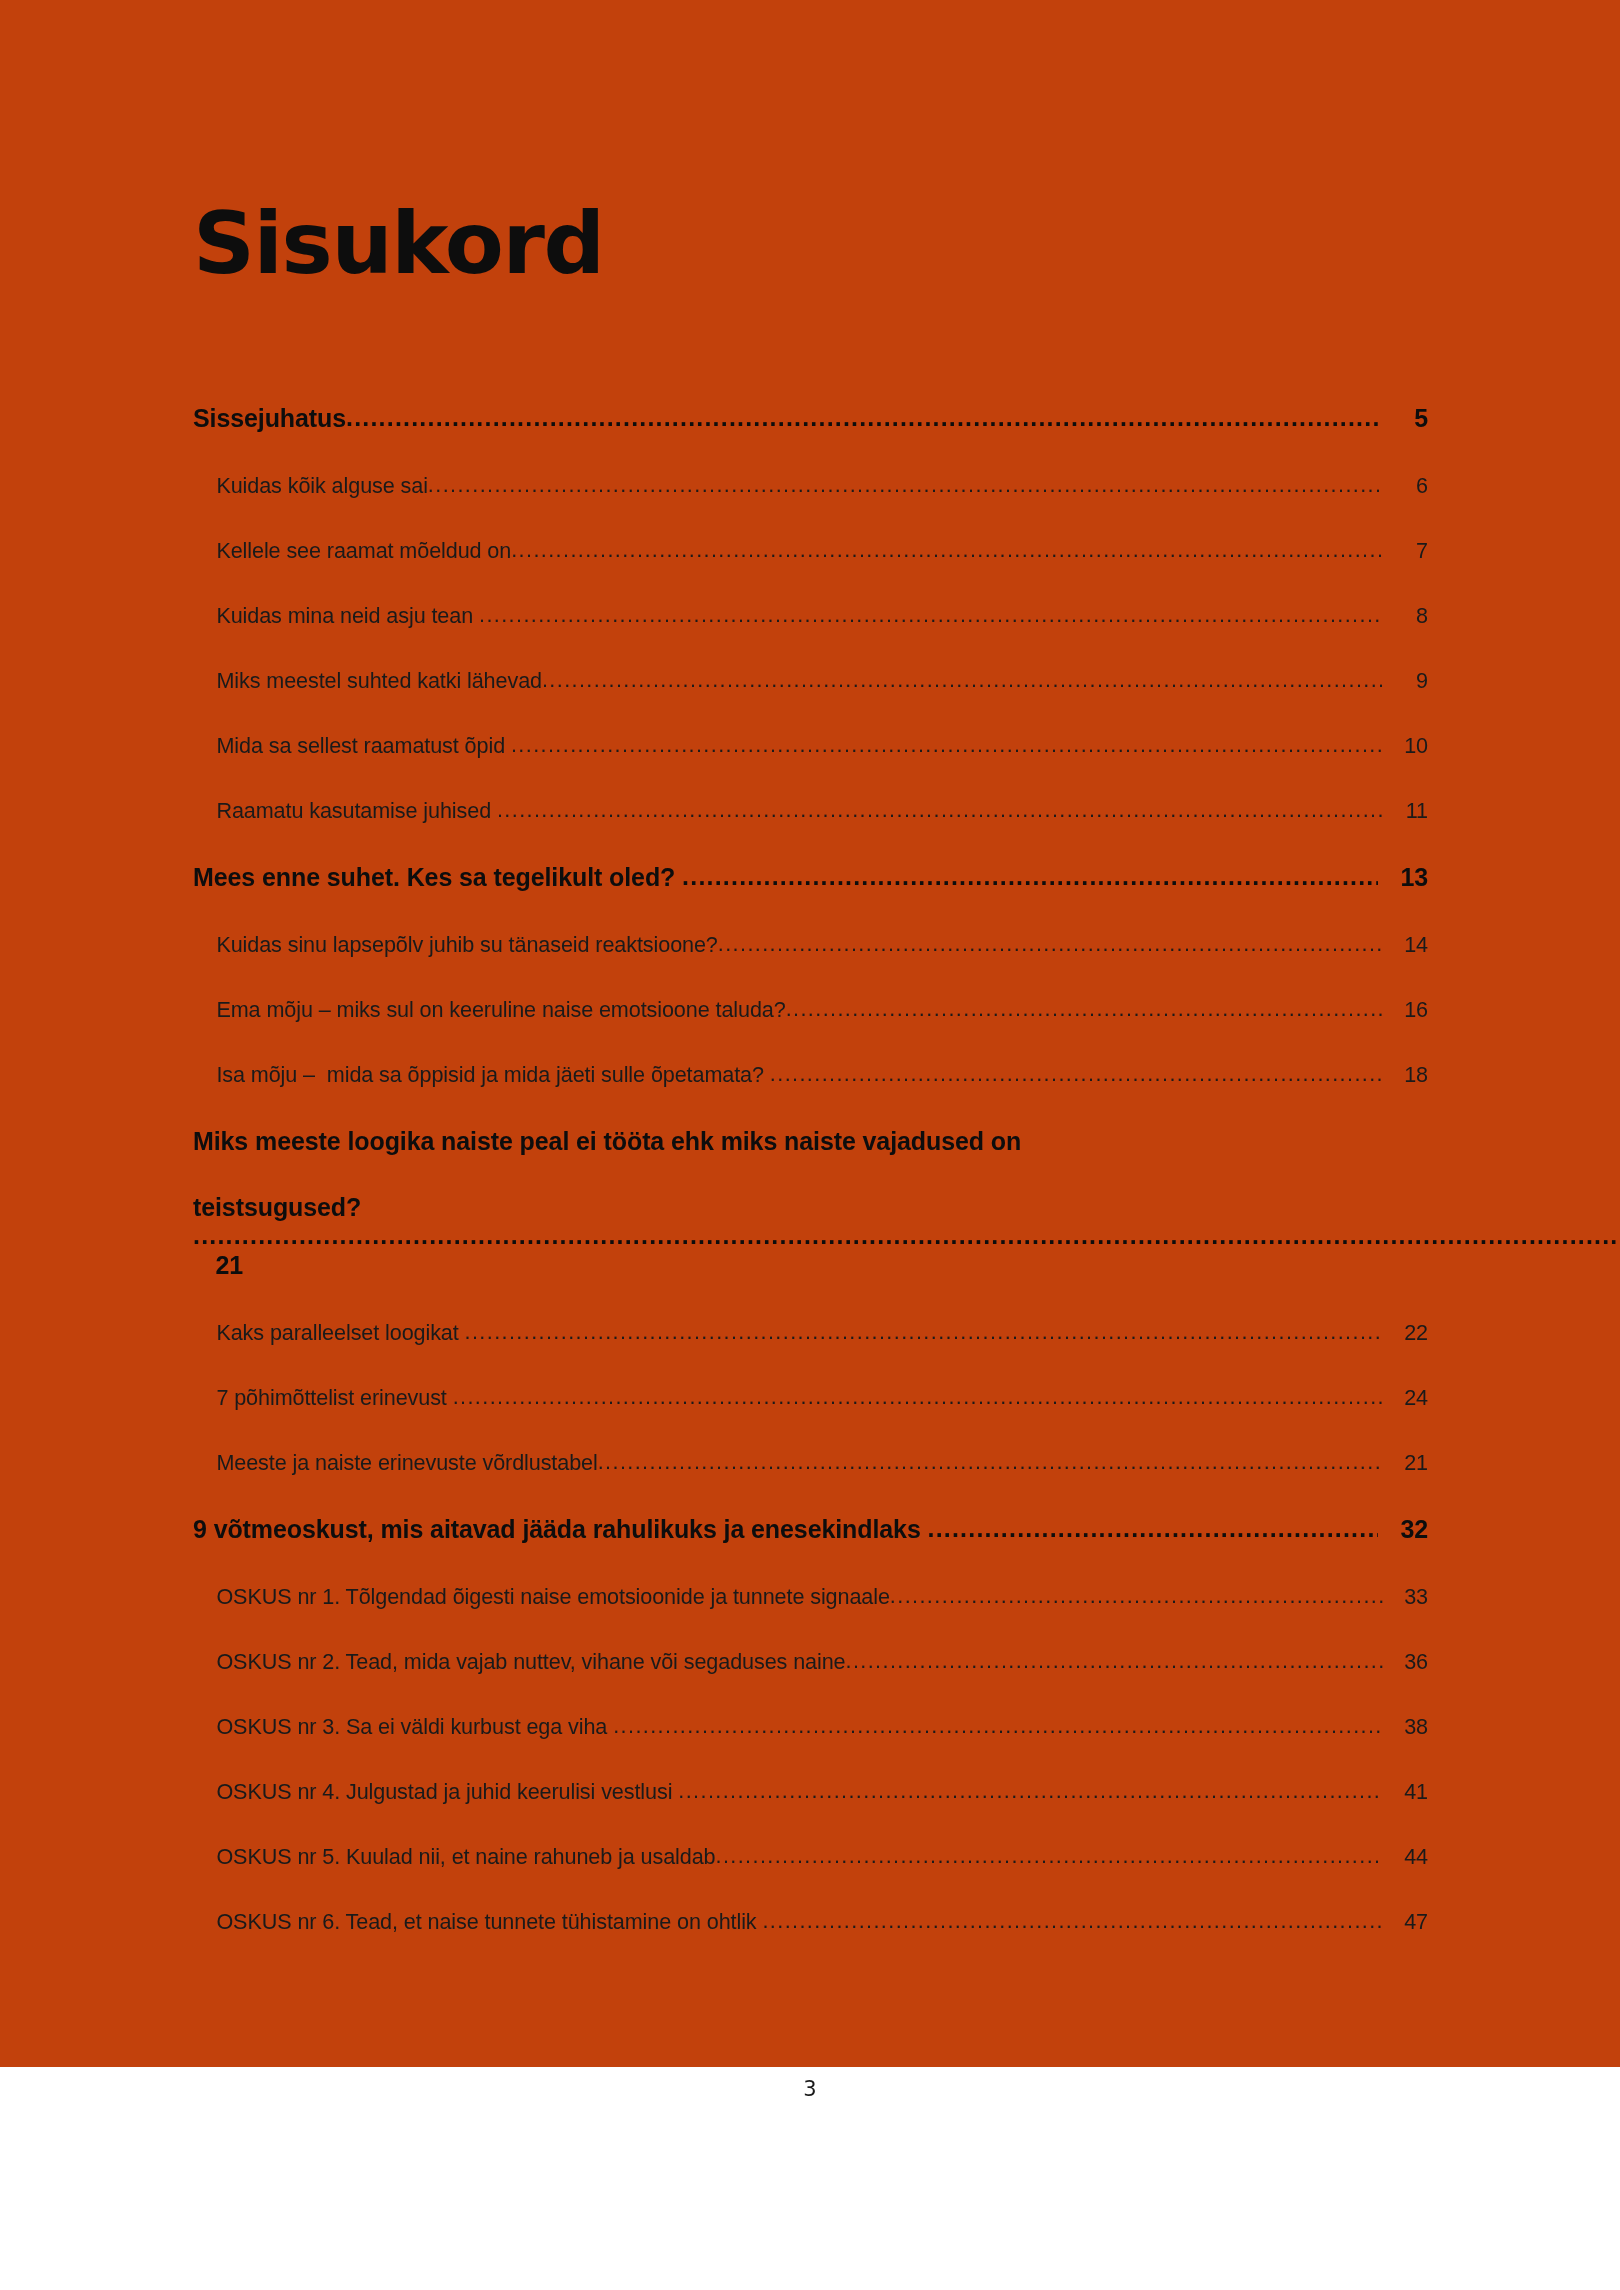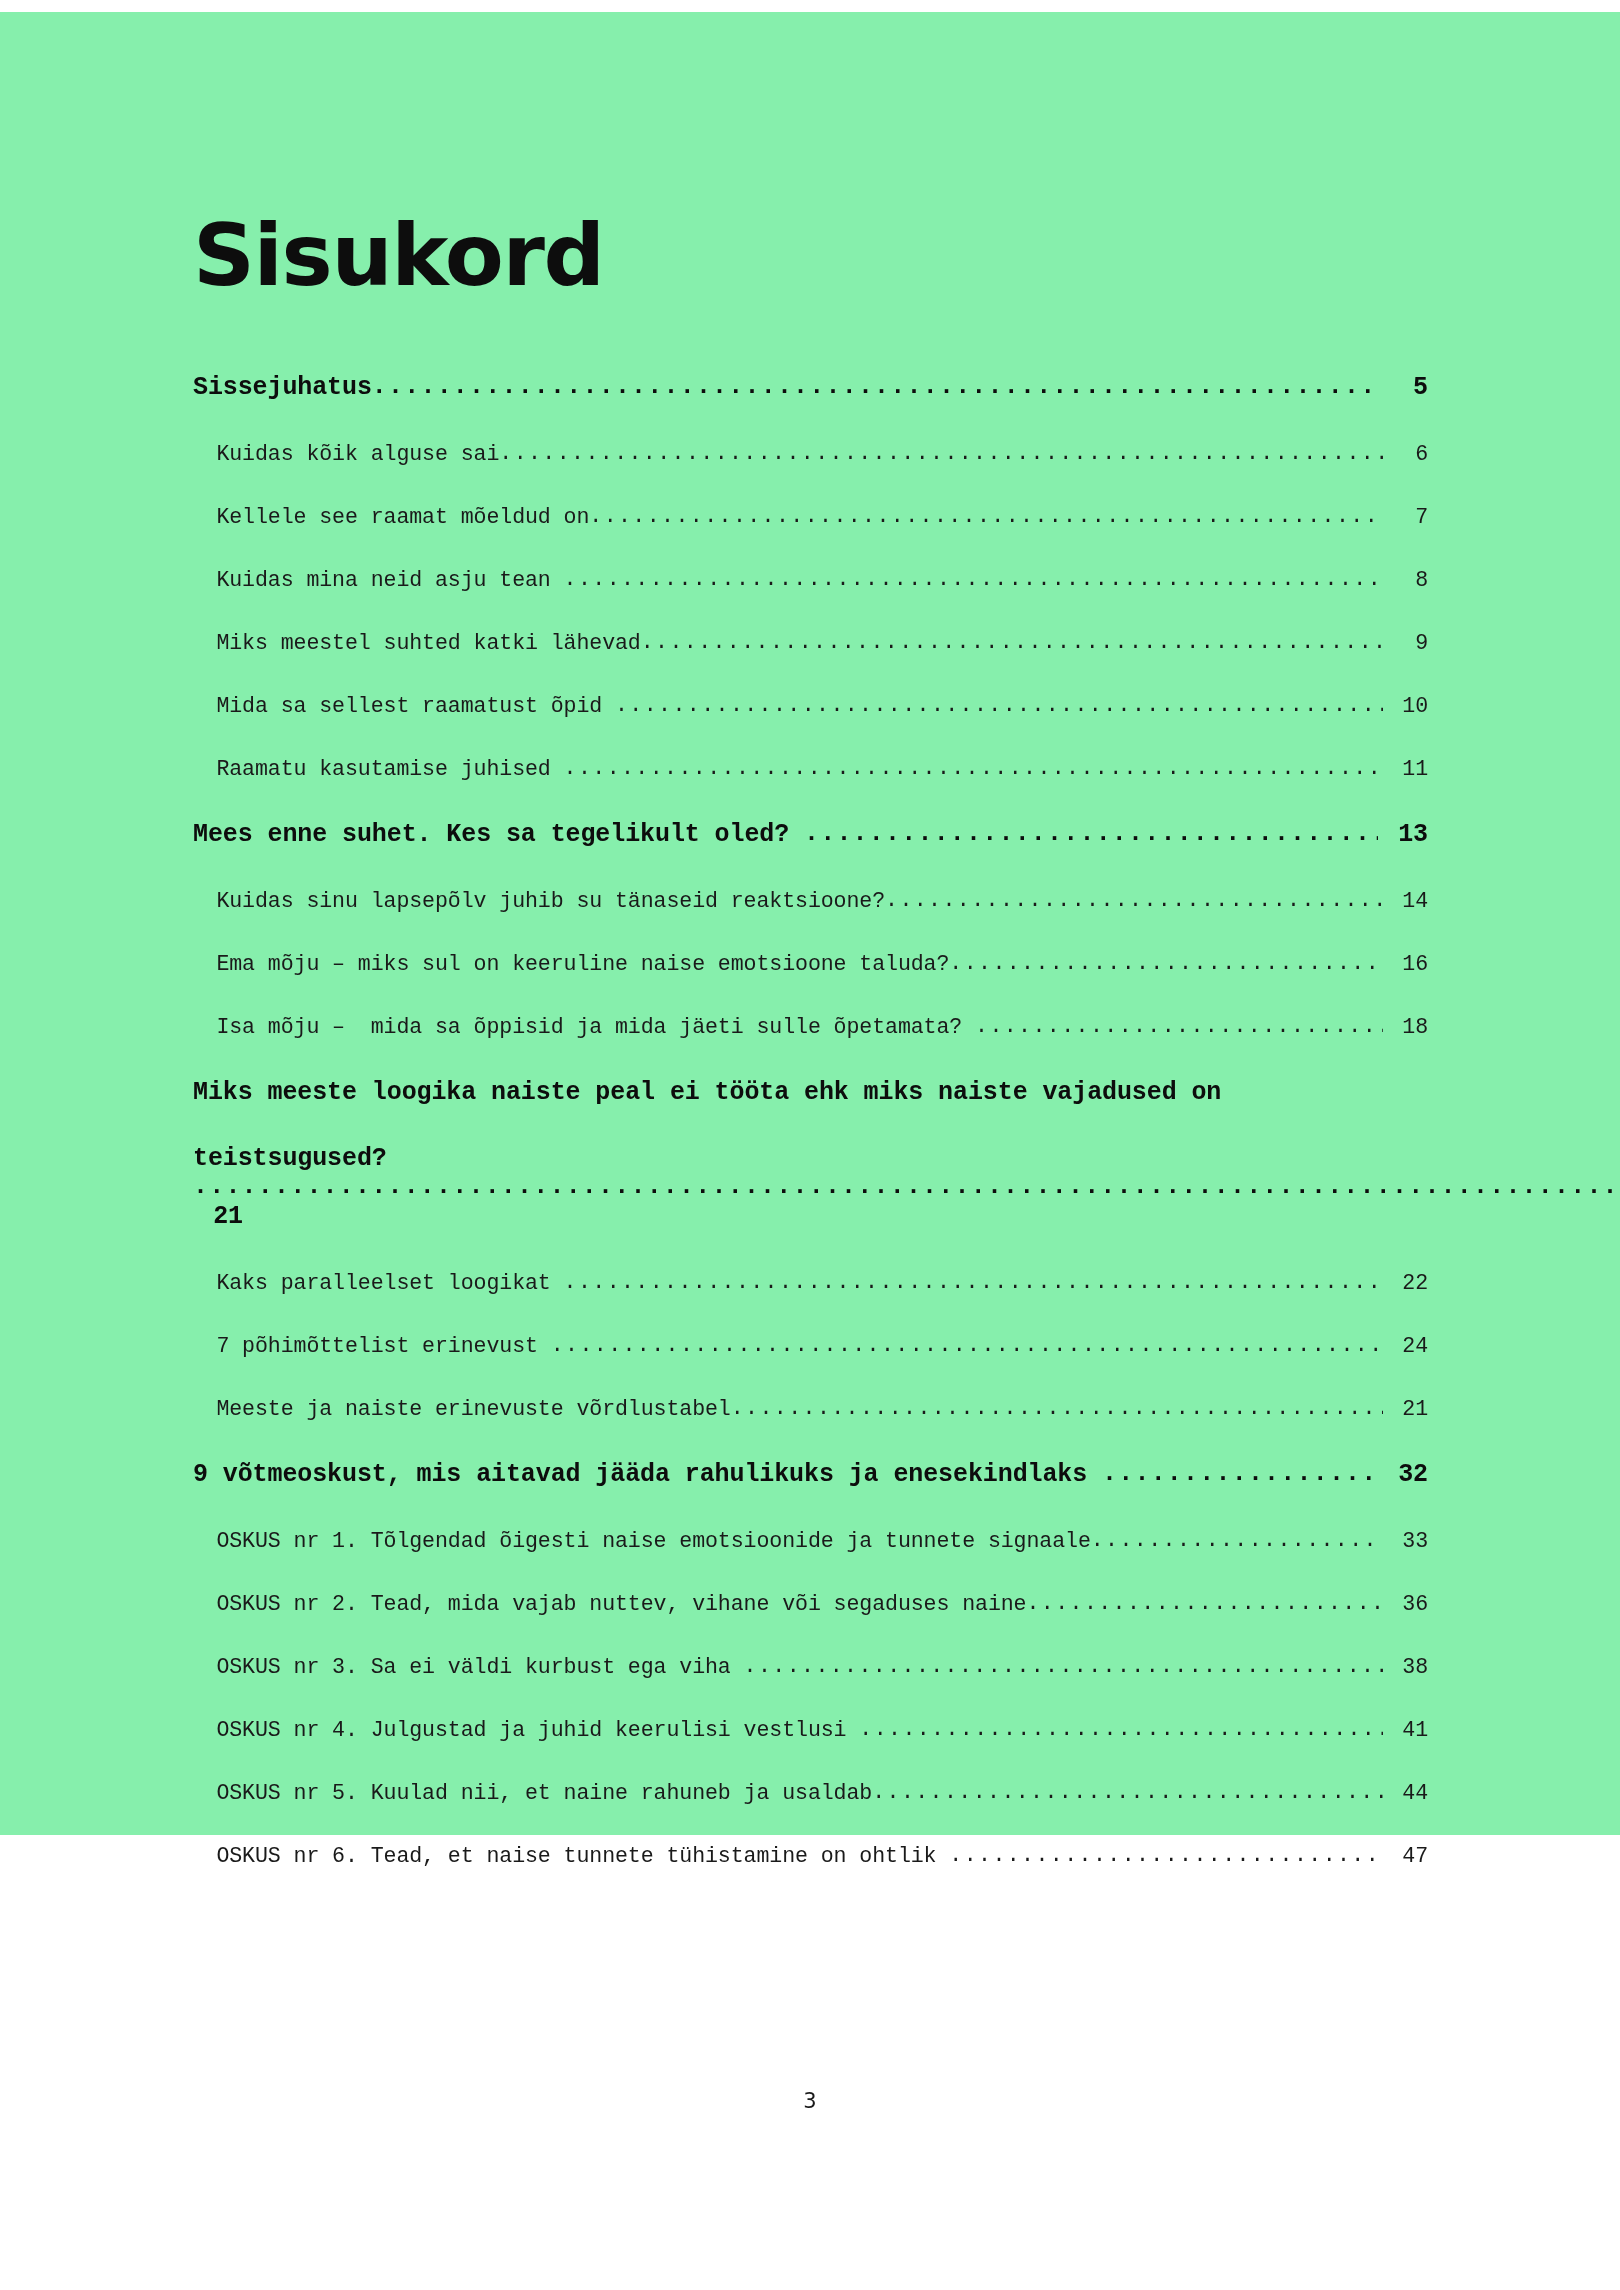--- a/index.html
+++ b/index.html
@@ -11,24 +11,24 @@
     height: 2291px;
     background: #ffffff;
     font-family: "Liberation Sans", sans-serif;
     color: #111111;
     position: relative;
     overflow: hidden;
   }
 
   .page {
     position: absolute;
-    left: 0; top: 12px;
+    left: 0; top: 0;
     width: 1620px;
-    height: 1823px;
-    background: #86efac;
+    height: 2067px;
+    background: #c2410c;
   }
 
   .content {
     position: absolute;
     left: 193px;
     top: 0;
     width: 1235px;
   }
 
   
@@ -38,22 +38,21 @@
     letter-spacing: -1.4px;
     color: #0d0d0d;
     margin: 0;
     padding-top: 200px;
     line-height: 1.0;
     font-family: "DejaVu Sans", sans-serif;
   }
 
   
   .toc {
-    margin-top: 75px;
-    font-family: Liberation Mono, monospace;
+    margin-top: 118px;
   }
 
   .toc-entry {
     display: flex;
     align-items: baseline;
     width: 100%;
     box-sizing: border-box;
   }
 
   .entry-label {

